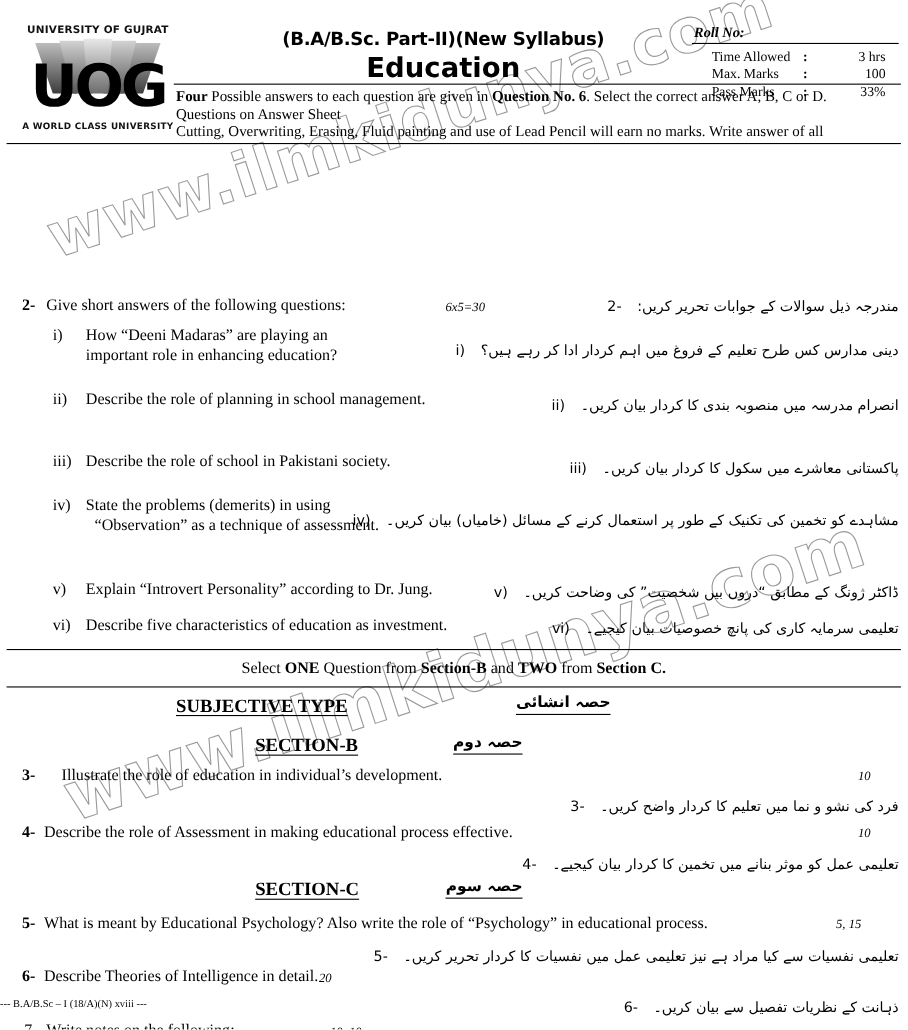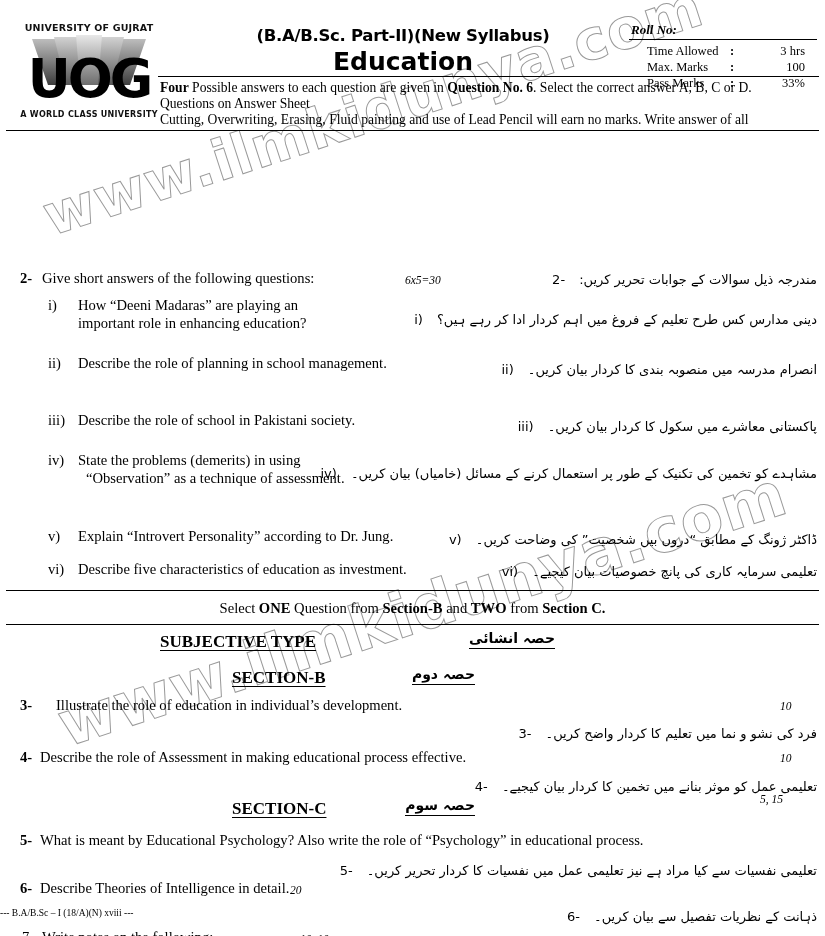--- a/index.html
+++ b/index.html
@@ -403,21 +403,21 @@
     <div class="ur" style="top:645px;">
       <span>تعلیمی عمل کو موثر بنانے میں تخمین کا کردار بیان کیجیے۔</span>
       <span style="margin-right:10px;">-4</span>
     </div>
 
     <div class="sec-head" style="left:232px; top:667px;">SECTION-C</div>
     <div class="sec-head-ur" style="right:350px; top:665px;">حصہ سوم</div>
 
     <div class="en en-bold-num" style="left:20px; top:700px;">5-</div>
     <div class="en" style="left:40px; top:700px;">What is meant by Educational Psychology? Also write the role of “Psychology” in educational process.</div>
-    <div class="marks" style="left:760px; top:661px;text-align:center;">5, 15</div>
+    <div class="marks" style="left:760px; top:703px;text-align:center;">5, 15</div>
     <div class="ur" style="top:729px;">
       <span>تعلیمی نفسیات سے کیا مراد ہے نیز تعلیمی عمل میں نفسیات کا کردار تحریر کریں۔</span>
       <span style="margin-right:10px;">-5</span>
     </div>
 
     <div class="en en-bold-num" style="left:20px; top:748px;">6-</div>
     <div class="en" style="left:40px; top:748px;">Describe Theories of Intelligence in detail.</div>
     <div class="marks" style="left:290px; top:752px;">20</div>
     <div class="ur" style="top:775px;">
       <span>ذہانت کے نظریات تفصیل سے بیان کریں۔</span>

